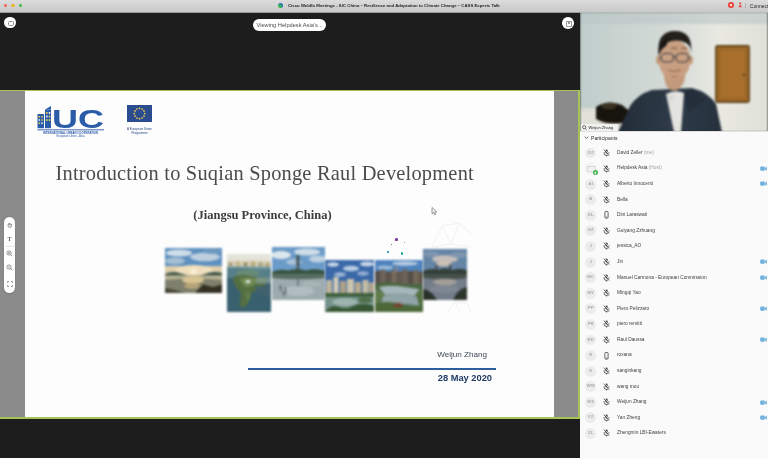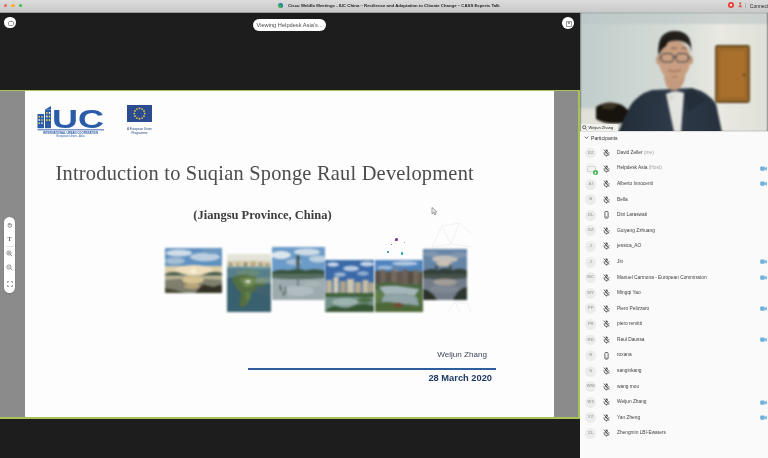--- a/index.html
+++ b/index.html
@@ -265,21 +265,21 @@
       </g>
     </svg>
   </div>
 <div class="abs" style="left:395px;top:237.5px;width:3px;height:3.4px;background:#7b3f9e;border-radius:50% 50% 50% 10%;transform:rotate(15deg);"></div>
 <div class="abs" style="left:386.5px;top:250.8px;width:2.2px;height:2.6px;background:#1f8a9e;border-radius:45%;"></div>
 <div class="abs" style="left:400.6px;top:251.6px;width:2.8px;height:3px;background:#17a3ab;border-radius:45%;"></div>
 <div class="abs" style="left:390.5px;top:243.5px;width:1.4px;height:1.6px;background:#355a8e;border-radius:50%;"></div>
 <div class="abs" style="left:404px;top:242px;width:1.2px;height:1.4px;background:#888;border-radius:50%;"></div>
 <div class="abs" style="left:380px;top:349.8px;width:107px;text-align:right;font-size:8.1px;line-height:10px;color:#3e4855;">Weijun Zhang</div>
 <div class="abs" style="left:248px;top:368px;width:248px;height:1.9px;background:#2e5d9d;"></div>
-<div class="abs" style="left:380px;top:373.2px;width:112px;text-align:right;font-weight:bold;font-size:9.3px;line-height:11px;color:#1f3a66;">28 March 2020</div>
+<div class="abs" style="left:380px;top:373.2px;width:112px;text-align:right;font-weight:bold;font-size:9.3px;line-height:11px;color:#1f3a66;">28 May 2020</div>
 <div class="abs" style="left:580px;top:11.5px;width:188px;height:119.5px;overflow:hidden;">
 <svg width="188" height="120" viewBox="0 0 188 120" preserveAspectRatio="none" style="filter:blur(1.1px);">
  <defs>
   <linearGradient id="wall" x1="0" y1="0" x2="1" y2="0">
    <stop offset="0" stop-color="#c0cdcb"></stop>
           <stop offset="0.45" stop-color="#d3dad6"></stop>
           <stop offset="0.75" stop-color="#e9e9e1"></stop>
           <stop offset="1" stop-color="#dfe0d8"></stop>
   </linearGradient>
   <linearGradient id="suit" x1="0" y1="0" x2="1" y2="0">

